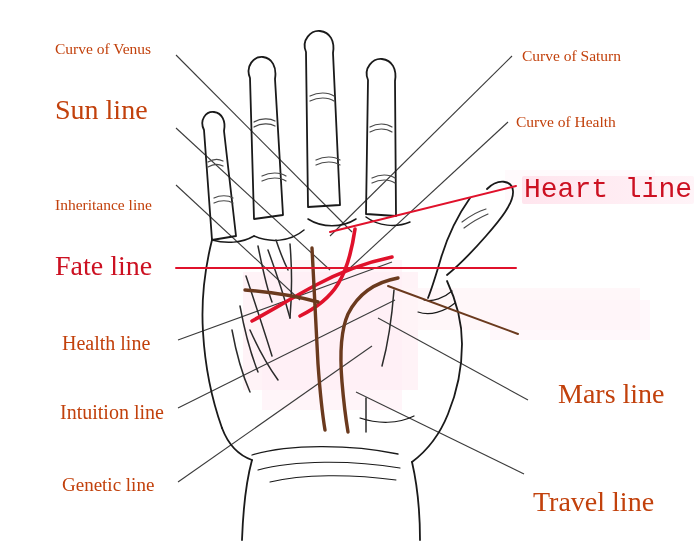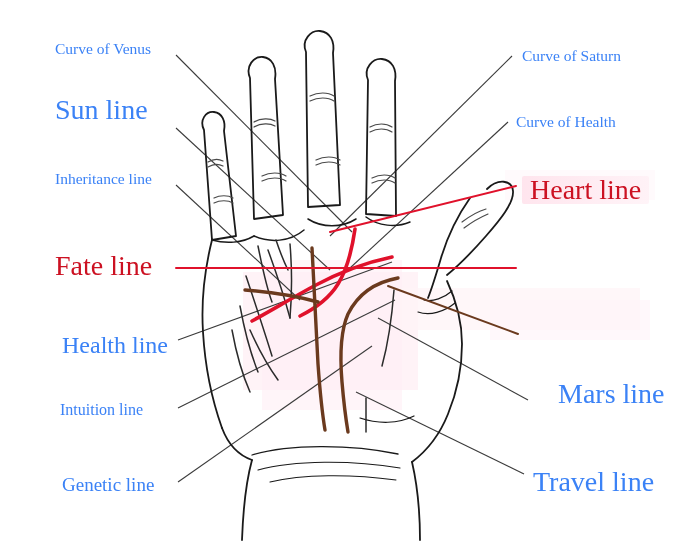--- a/index.html
+++ b/index.html
@@ -18,37 +18,38 @@
   #diagram {
     position: absolute;
     left: 0;
     top: 0;
     width: 700px;
     height: 560px;
   }
   .label {
     position: absolute;
     white-space: nowrap;
-    color: #3b82f6;
+    color: #c2410c;
     font-family: "Liberation Serif", "DejaVu Serif", serif;
     line-height: 1;
   }
   .label.small  { font-size: 15.5px; }
   .label.large  { font-size: 28px; }
   .label.redbig { color: #cc1122; font-size: 28px; }
   .label.brownbig {
     color: #6b3a1e;
     font-size: 28px;
   }
   .label.right { text-align: left; }
   .hl {
     
     background: linear-gradient(90deg, rgba(255,225,235,0.85), rgba(255,235,242,0.55));
-    padding: 0 8px;
+    padding: 0 2px;
     border-radius: 2px;
+    font-family: Liberation Mono, monospace;
   }
 </style>
 </head>
 <body>
 
 <div id="stage">
 
   <svg id="diagram" viewBox="0 0 700 560" xmlns="http://www.w3.org/2000/svg">
 
     <g>
@@ -175,35 +176,35 @@
       <line x1="516" y1="268" x2="326" y2="268" stroke="#e0112b" stroke-width="2"></line>
 
       <line x1="518" y1="334" x2="388" y2="286" stroke="#6b3a1e" stroke-width="2"></line>
     </g>
   </svg>
 
   <div class="label small" style="left:55px; top:41px;">Curve of Venus</div>
 
   <div class="label large" style="left:55px; top:96px;">Sun line</div>
 
-  <div class="label small" style="left:55px; top:171px;">Inheritance line</div>
+  <div class="label small" style="left:55px; top:197px;">Inheritance line</div>
 
   <div class="label redbig" style="left:55px; top:252px;">Fate line</div>
 
-  <div class="label small" style="left:62px; top:333px; font-size:24px;">Health line</div>
-
-  <div class="label small" style="left:60px; top:402px; font-size:16px;">Intuition line</div>
+  <div class="label small" style="left:62px; top:333px; font-size:20px;">Health line</div>
+
+  <div class="label small" style="left:60px; top:402px; font-size:20px;">Intuition line</div>
 
   <div class="label small" style="left:62px; top:475px; font-size:19px;">Genetic line</div>
 
   <div class="label small right" style="left:522px; top:48px;">Curve of Saturn</div>
 
   <div class="label small right" style="left:516px; top:114px;">Curve of Health</div>
 
   <div class="label redbig right hl" style="left:522px; top:176px;">Heart line</div>
 
 
 
   <div class="label large right" style="left:538px; top:380px;margin-left:20px;">Mars line</div>
 
-  <div class="label large right" style="left:533px; top:468px;">Travel line</div>
+  <div class="label large right" style="left:533px; top:488px;">Travel line</div>
 
 </div>
 
 </body></html>

